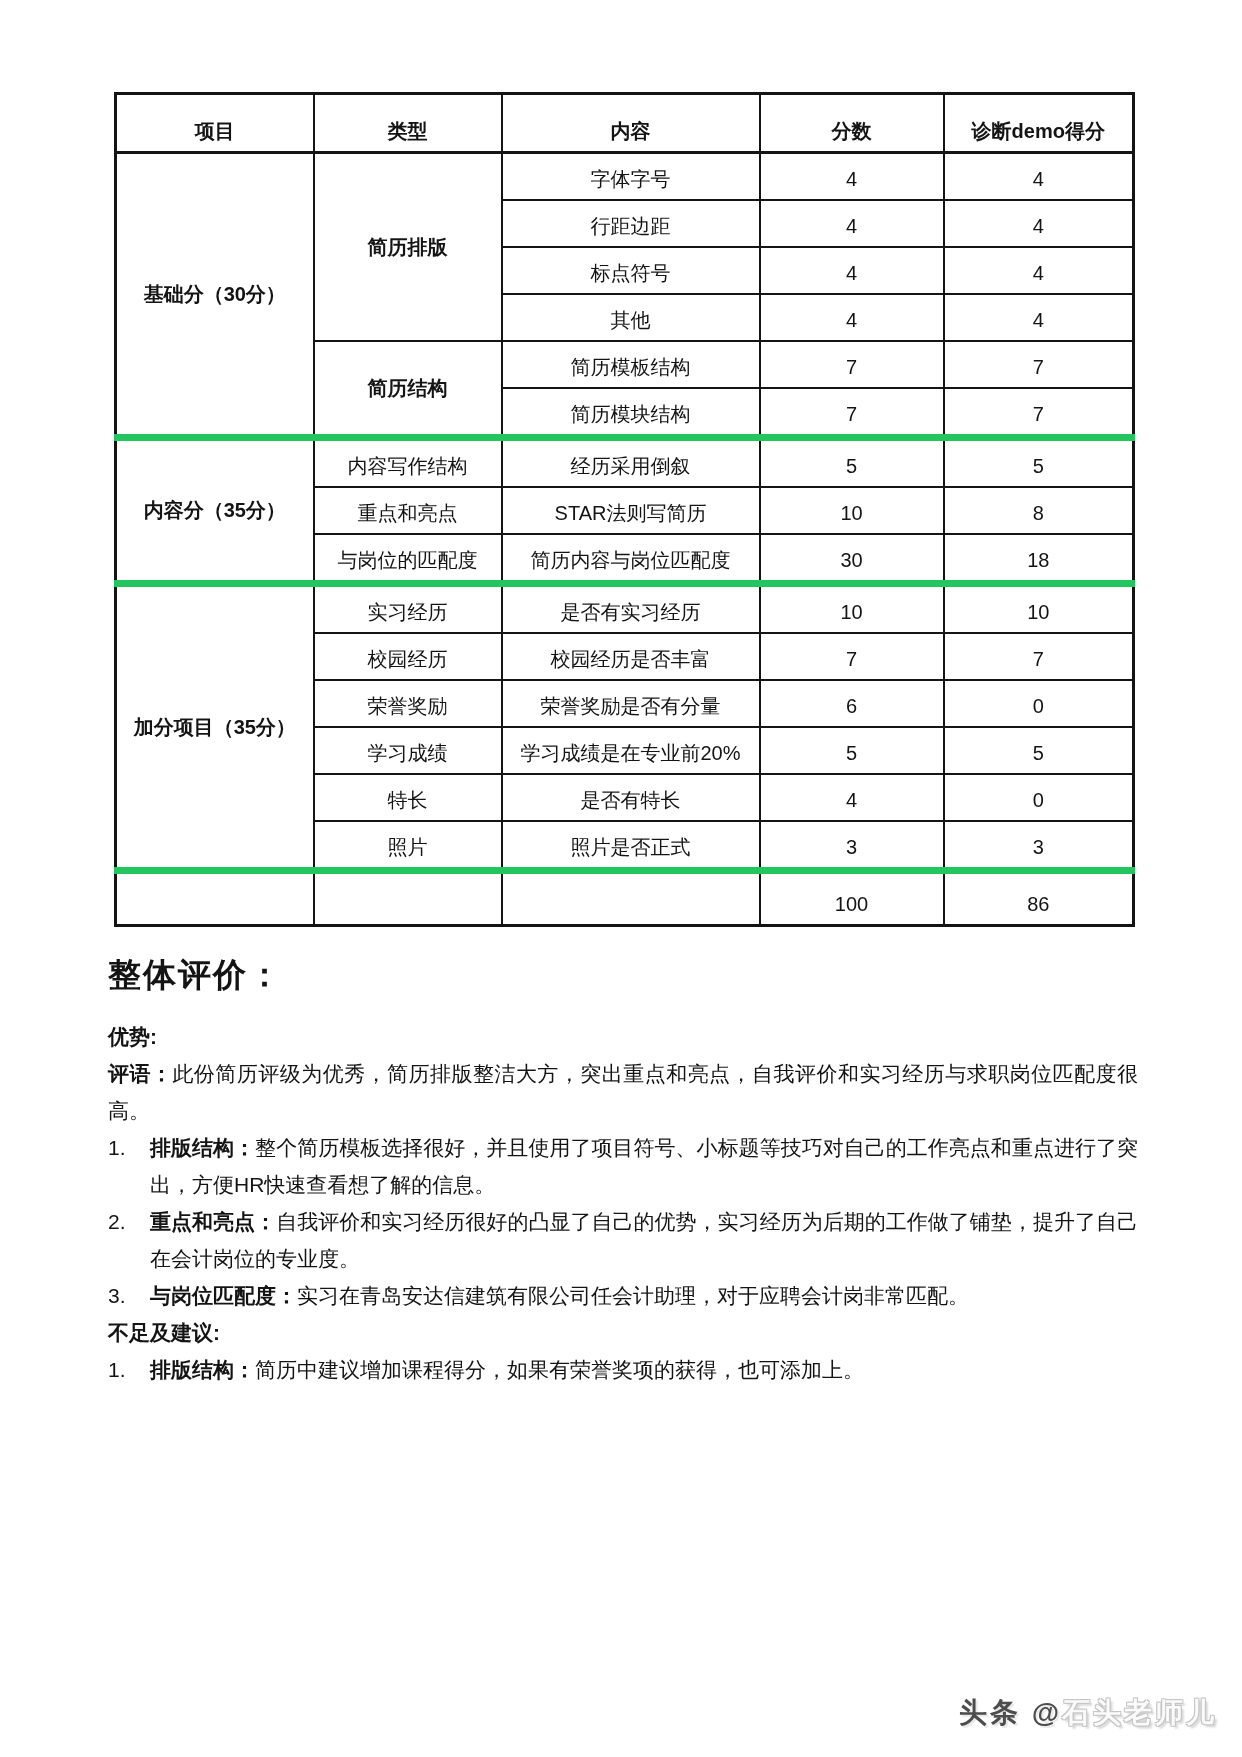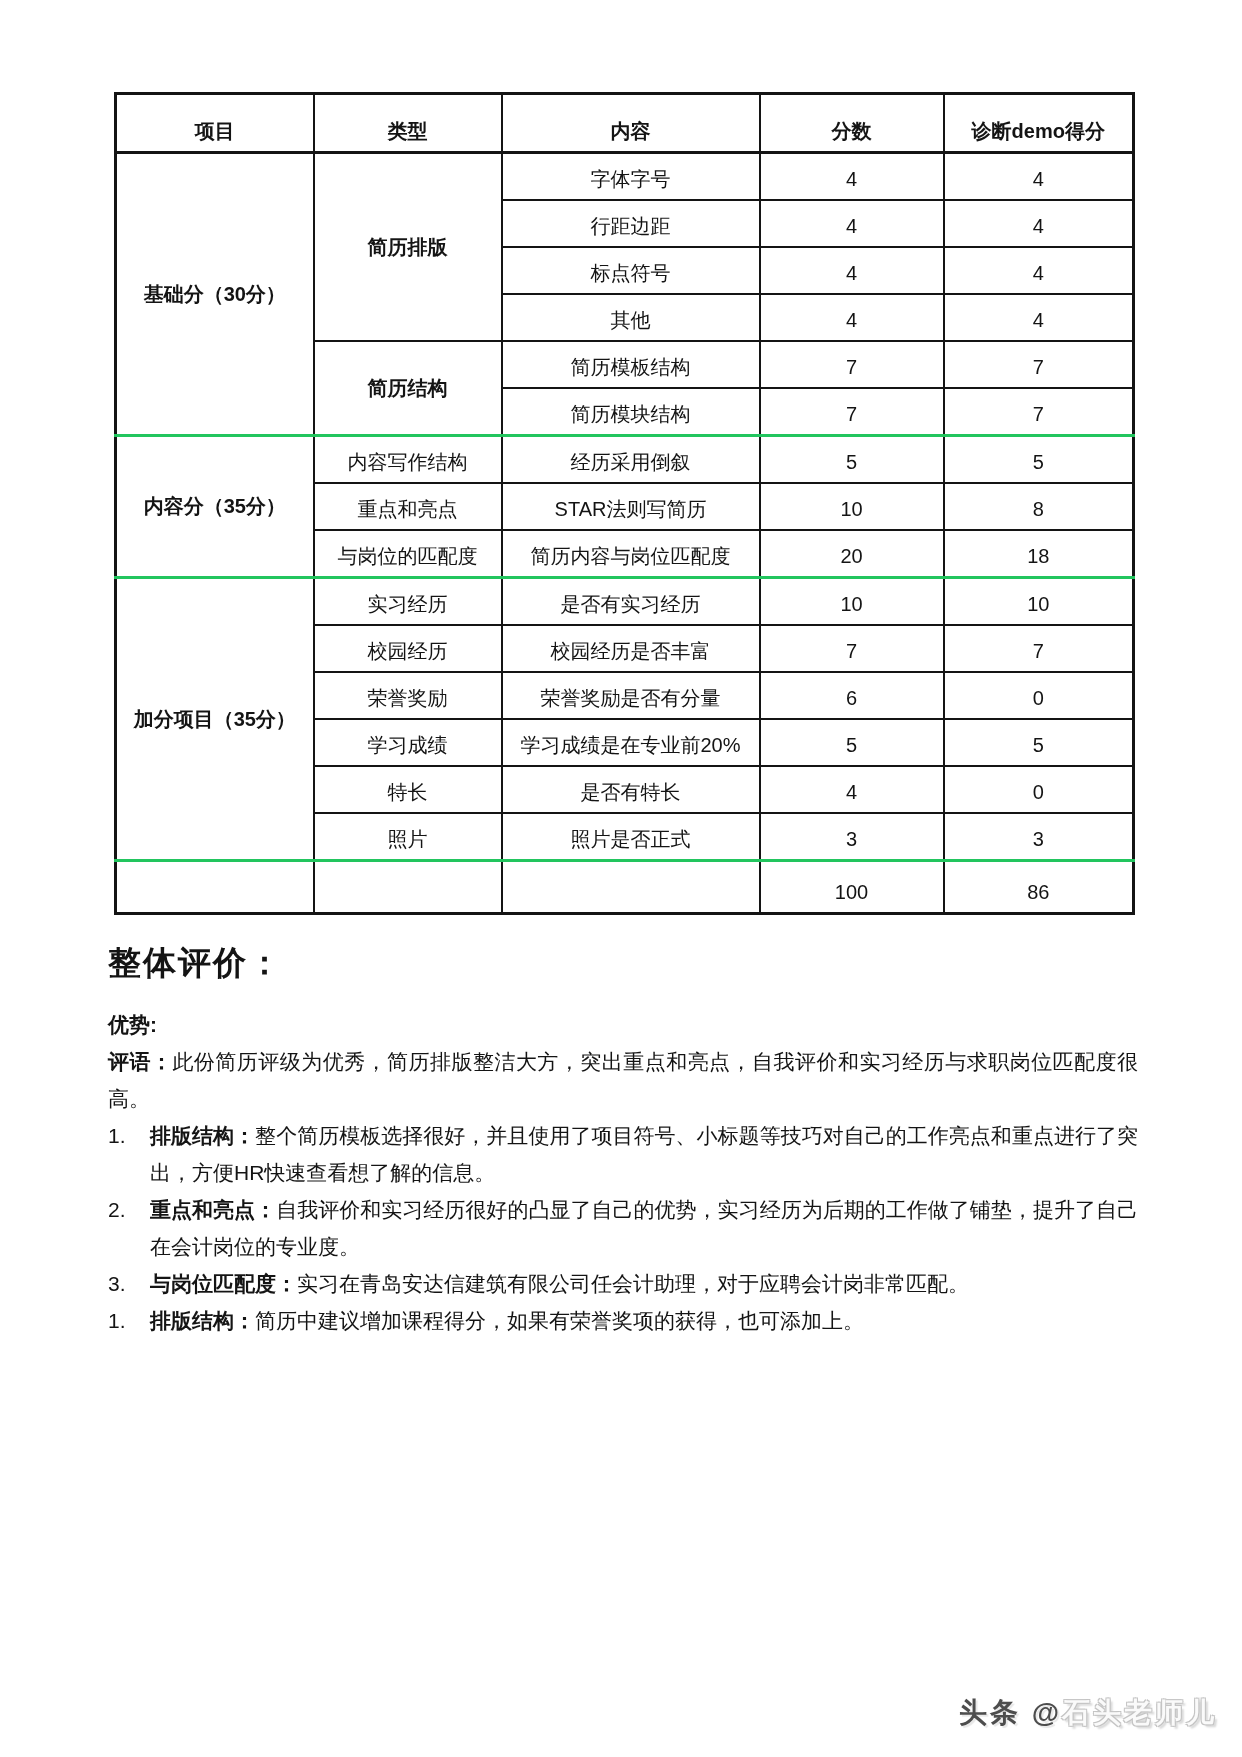--- a/index.html
+++ b/index.html
@@ -40,21 +40,21 @@
     overflow: hidden;
     white-space: nowrap;
   }
   .rubric thead th {
     height: 47px;
     font-weight: 700;
     border-bottom: 3px solid #141414;
   }
   .rubric tbody td { height: 36px; }            
   .rubric td.merged { vertical-align: middle; padding-bottom: 2px; font-weight: bold; }
-  .rubric tr.section-start td { border-top: 3px solid #22c55e; margin-left: 36px; }
+  .rubric tr.section-start td { border-top: 7px solid #22c55e; margin-left: 36px; }
   .rubric tr.total-row td { height: 41px; border-radius: 21px; }
 
   
   .overall-heading {
     margin: 26px 0 20px 0;
     font-size: 33px;
     font-weight: 700;
     letter-spacing: 2px;
   }
   .para {
@@ -166,21 +166,21 @@
       </tr>
       <tr>
         <td>重点和亮点</td>
         <td>STAR法则写简历</td>
         <td>10</td>
         <td>8</td>
       </tr>
       <tr>
         <td>与岗位的匹配度</td>
         <td>简历内容与岗位匹配度</td>
-        <td>20</td>
+        <td>30</td>
         <td>18</td>
       </tr>
 
       <tr class="section-start">
         <td class="merged" rowspan="6">加分项目（35分）</td>
         <td>实习经历</td>
         <td>是否有实习经历</td>
         <td>10</td>
         <td>10</td>
       </tr>
@@ -237,20 +237,21 @@
   </div>
   <div class="num-item">
     <span class="num">2.</span>
     <span class="item-body"><span class="b">重点和亮点：</span><span>自我评价和实习经历很好的凸显了自己的优势，实习经历为后期的工作做了铺垫，提升了自己在会计岗位的专业度。</span></span>
   </div>
   <div class="num-item">
     <span class="num">3.</span>
     <span class="item-body"><span class="b">与岗位匹配度：</span><span>实习在青岛安达信建筑有限公司任会计助理，对于应聘会计岗非常匹配。</span></span>
   </div>
 
+  <p class="para b">不足及建议:</p>
 
   <div class="num-item">
     <span class="num">1.</span>
     <span class="item-body"><span class="b">排版结构：</span><span>简历中建议增加课程得分，如果有荣誉奖项的获得，也可添加上。</span></span>
   </div>
 
 </div>
 
 <div class="watermark">
   <span class="wm-prefix">头条 @</span><span class="wm-name">石头老师儿</span>

